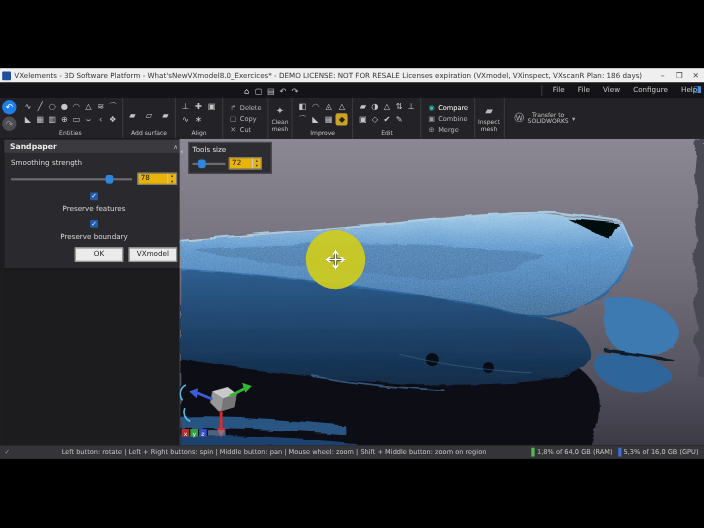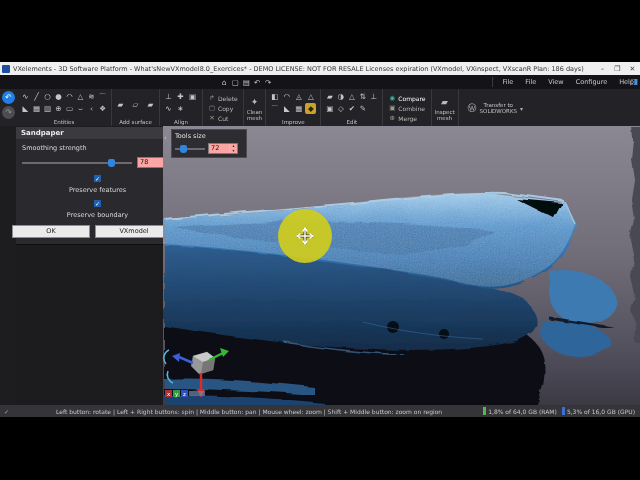--- a/index.html
+++ b/index.html
@@ -45,41 +45,41 @@
   .rrow.active .ricon-s{color:#35b8a0;}
   .ricon-s{font-size:6.5px;width:8px;text-align:center;color:#9a9a9a;}
   .bigbtn{display:flex;flex-direction:column;align-items:center;justify-content:center;flex:1;}
   .bigbtn .bicon{font-size:9px;color:#b9b9b9;height:13px;line-height:13px;}
   .bigbtn .blabel{font-size:5.5px;color:#c2c2c2;text-align:center;line-height:6px;white-space:pre-line;}
   .transfer{flex-direction:row;gap:3px;align-items:center;padding:0 6px;}
   .dropdown-arrow{font-size:6px;color:#aaa;}
 
   
   .main{position:absolute;top:64px;left:0;width:640px;height:279px;background:#1d1d20;}
-  .leftcol{position:absolute;left:16px;top:0;width:163px;height:279px;background:#1c1c1f;}
+  .leftcol{position:absolute;left:4px;top:0;width:163px;height:279px;background:#1c1c1f;}
   .panel{position:absolute;left:0;top:1px;width:163px;background:#2a2a2e;border-bottom:1px solid #101012;}
   .panel-header{height:12px;background:#3a3a3f;display:flex;align-items:center;justify-content:space-between;
                 padding:0 5px;font-size:7px;font-weight:bold;color:#ececec;}
   .chev{font-weight:normal;font-size:6px;color:#bbb;}
   .panel-body{padding:5px 6px 6px 6px;}
   .plabel{font-size:6.5px;color:#d8d8d8;margin-bottom:5px;}
   .slider-row{display:flex;align-items:center;gap:5px;margin-bottom:7px;justify-content:flex-end;}
   .slider{position:relative;height:8px;flex:1;}
   .slider .track{position:absolute;left:0;right:0;top:3px;height:2px;background:#6a6a70;}
   .slider .handle{position:absolute;top:0;width:7px;height:8px;background:#2e86de;border-radius:2px 2px 3px 3px;}
-  .spin{display:flex;width:36px;height:11px;background:#fca5a5;border:1px solid #7a7a7a;box-sizing:border-box;}
+  .spin{display:flex;width:36px;height:11px;background:#eab308;border:1px solid #7a7a7a;box-sizing:border-box;}
   .spin .val{flex:1;font-size:6.5px;color:#111;line-height:9px;padding-left:2px;}
   .spin .arrows{width:7px;display:flex;flex-direction:column;border-left:1px solid #c9c9c9;}
   .spin .arrows span{flex:1;font-size:4px;line-height:4px;text-align:center;color:#333;}
   .cbrow{display:flex;align-items:center;gap:4px;margin-bottom:6px;flex-direction:column;}
   .cb{width:7px;height:7px;background:#1f5fae;color:#fff;font-size:6px;line-height:7px;text-align:center;flex:none;}
   .cblabel{font-size:6.5px;color:#d8d8d8;}
   .btnrow{display:flex;justify-content:flex-end;gap:5px;margin-top:2px;}
   .pbtn{min-width:30px;height:11px;background:#ebebeb;border:1px solid #8e8e8e;font-size:6.5px;
-        color:#222;text-align:center;line-height:10px;padding:0 23px;}
+        color:#222;text-align:center;line-height:10px;padding:0 6px;}
 
   
   .viewport{position:absolute;left:163px;top:0;width:477px;height:279px;overflow:hidden;}
   .viewport svg{position:absolute;left:0;top:0;}
   .brush-collapse{position:absolute;left:1px;top:8px;font-size:7px;color:#cfcfcf;z-index:3;}
   .brush-panel{position:absolute;left:8px;top:3px;width:76px;background:#2c2c31;border:1px solid #4a4a52;
                z-index:3;padding:2px 3px 3px 3px;box-sizing:border-box;}
   .brush-title{font-size:6.5px;color:#e0e0e0;margin-bottom:3px;}
   .brush-row{display:flex;align-items:center;gap:3px;}
   .mini-slider{position:relative;width:30px;height:8px;}

